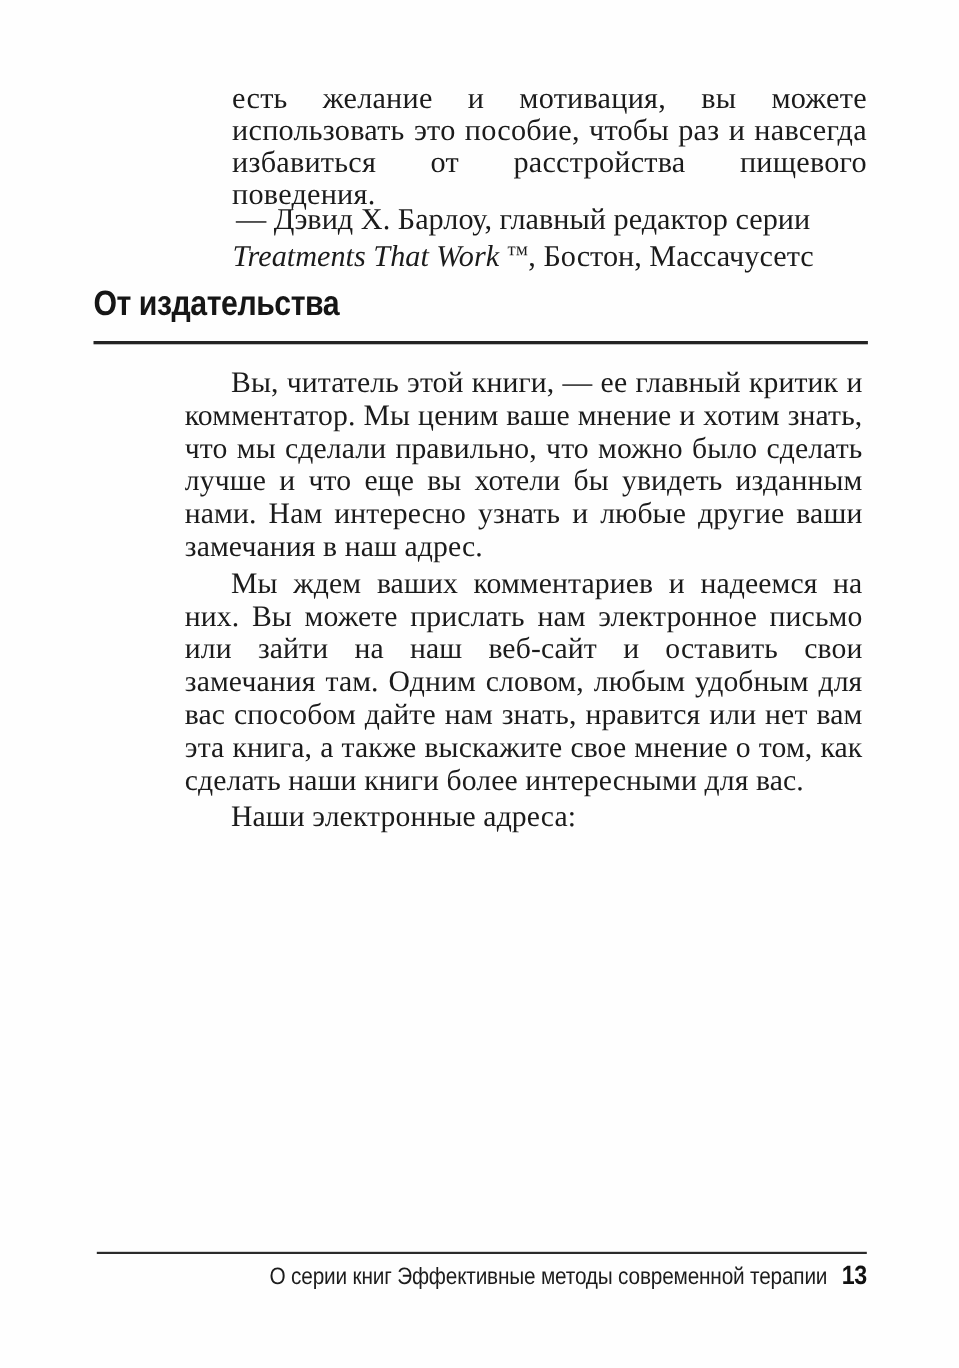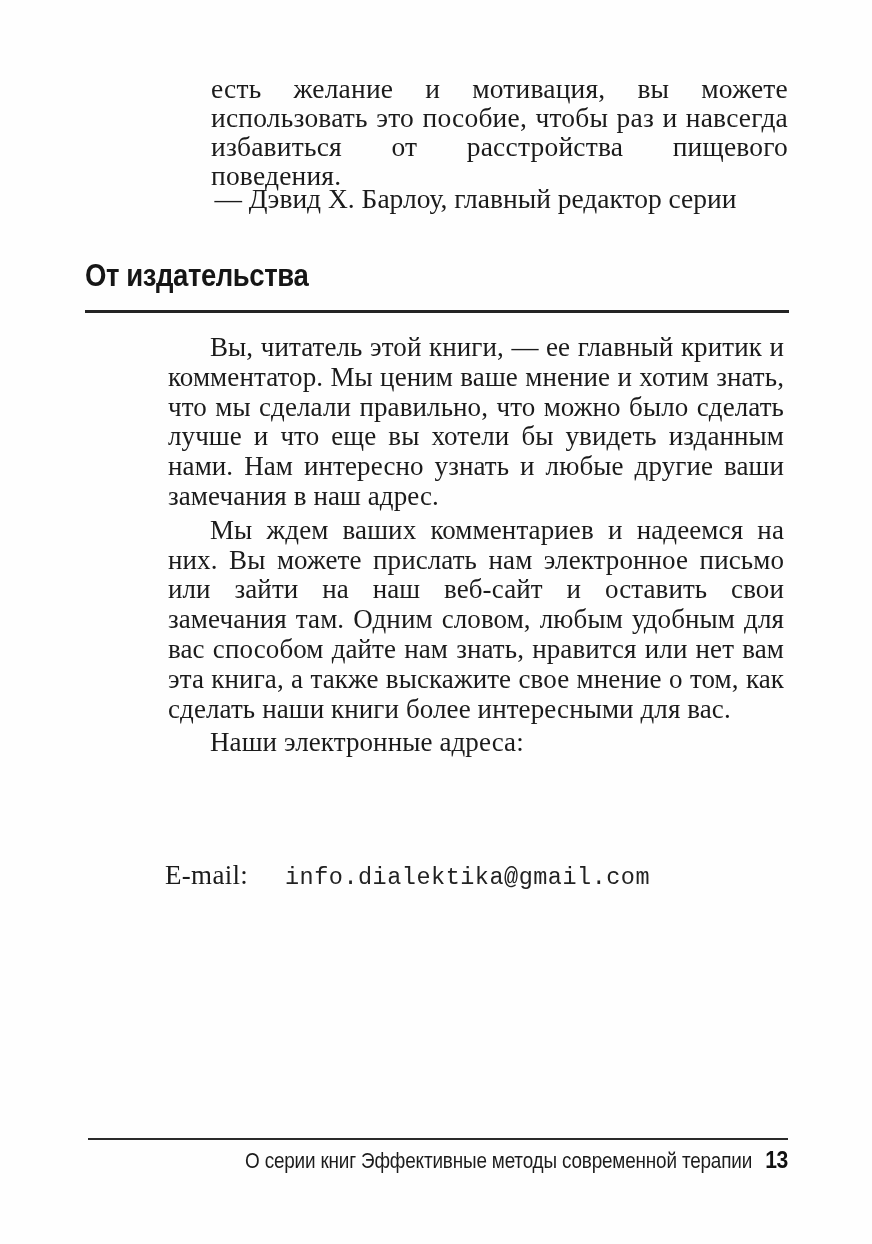--- a/index.html
+++ b/index.html
@@ -136,36 +136,35 @@
 </style>
 </head>
 <body>
 
 <div class="page">
 
   <div class="quote">есть желание и мотивация, вы можете использовать это пособие, чтобы раз и навсегда избавиться от расстройства пищевого поведения.</div>
 
   <div class="attribution">
     <div>— Дэвид Х. Барлоу, главный редактор серии</div>
+    <div>
+      <span class="italic">Treatments That Work</span><span> </span><span class="tm">™</span><span>, Бостон, Массачусетс</span>
+    </div>
   </div>
 
   <div class="heading">От издательства</div>
   <div class="heading-rule"></div>
 
   <div class="body-text">
     <p>Вы, читатель этой книги, — ее главный критик и комментатор. Мы ценим ваше мнение и хотим знать, что мы сделали правильно, что можно было сделать лучше и что еще вы хотели бы увидеть изданным нами. Нам интересно узнать и любые другие ваши замечания в наш адрес.</p>
     <p>Мы ждем ваших комментариев и надеемся на них. Вы можете прислать нам электронное письмо или зайти на наш веб-сайт и оставить свои замечания там. Одним словом, любым удобным для вас способом дайте нам знать, нравится или нет вам эта книга, а также выскажите свое мнение о том, как сделать наши книги более интересными для вас.</p>
     <p>Наши электронные адреса:</p>
   </div>
 
   <div class="contacts">
-    <div class="contact-row">
-      <span class="contact-label">E-mail:</span>
-      <span class="contact-value">info.dialektika@gmail.com</span>
-    </div>
   </div>
 
   <div class="footer-rule"></div>
   <div class="footer">
     <span class="running-title">О серии книг Эффективные методы современной терапии</span>
     <span class="page-number">13</span>
   </div>
 
 </div>
 

